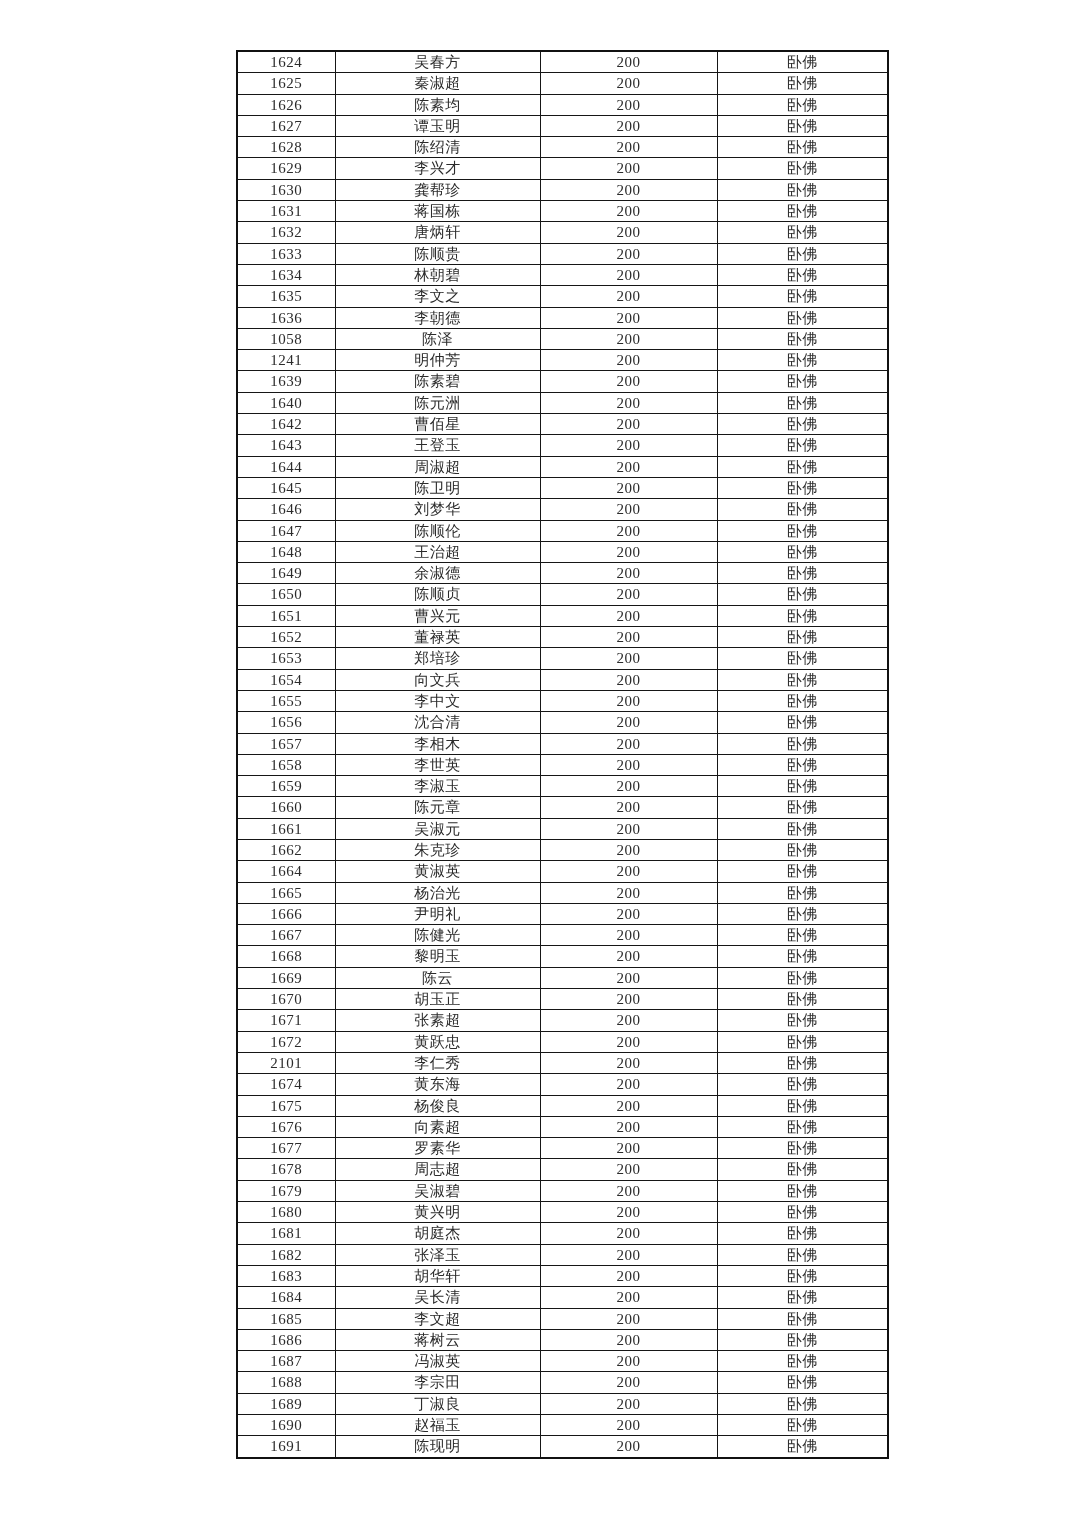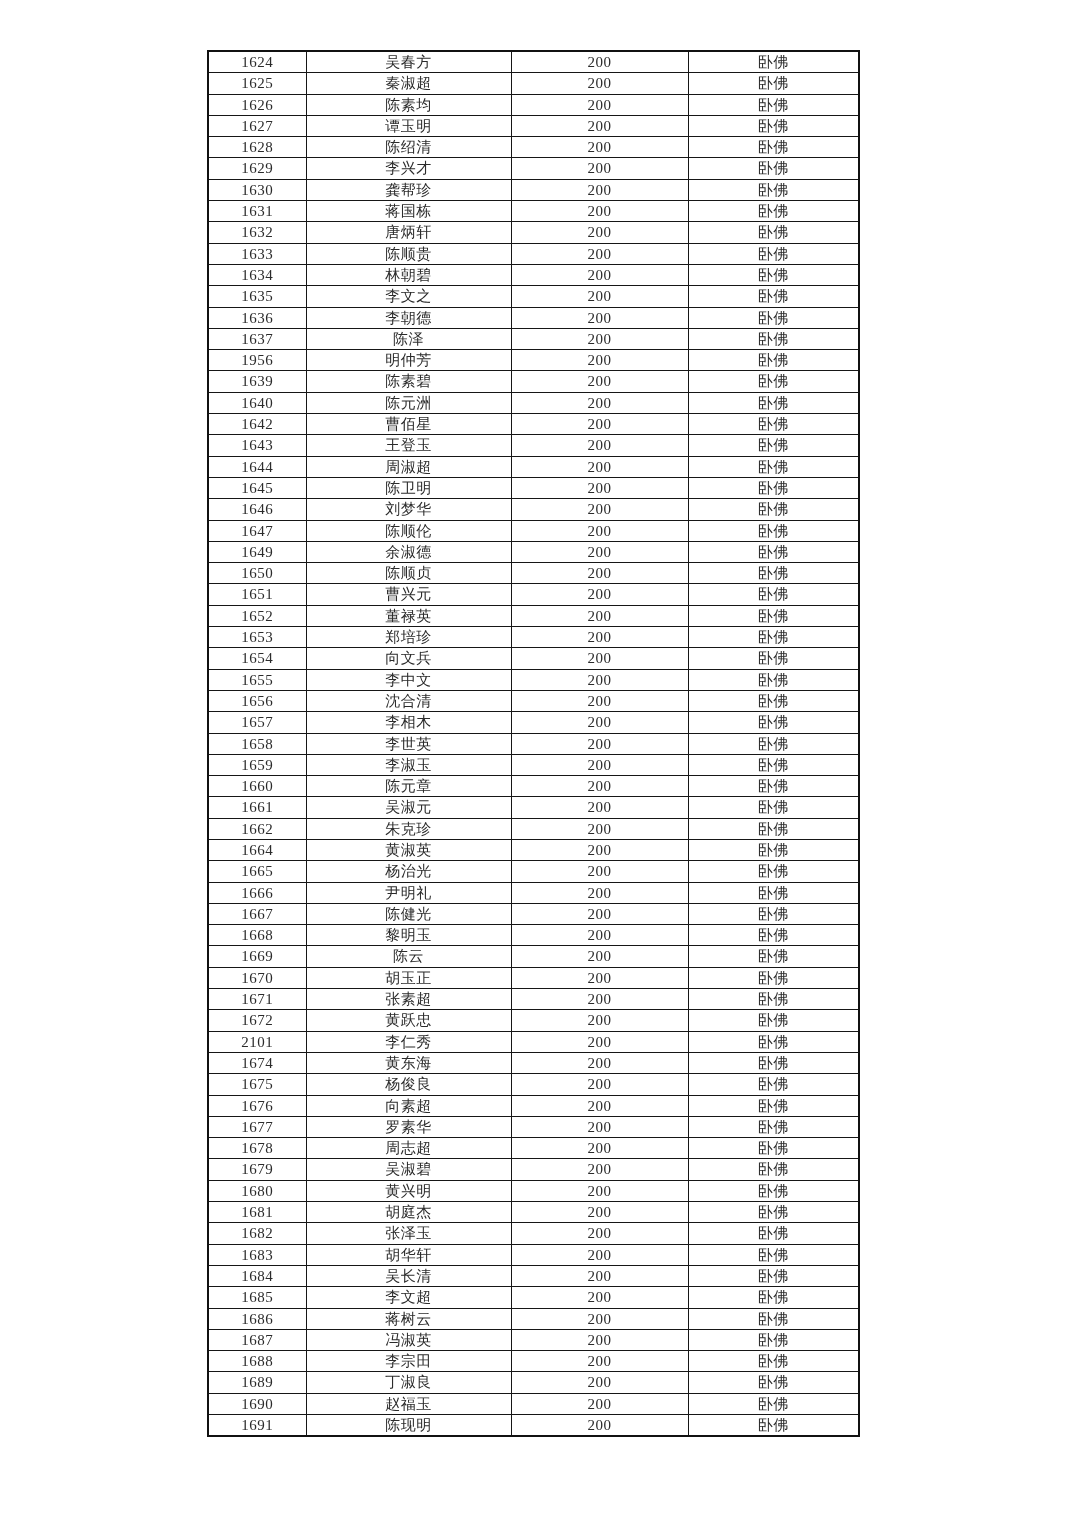--- a/index.html
+++ b/index.html
@@ -8,21 +8,21 @@
     background: #ffffff;
   }
   body {
     width: 1074px;
     height: 1520px;
     position: relative;
     font-family: "Liberation Serif", "DejaVu Serif", serif;
   }
   .sheet {
     position: absolute;
-    left: 198px;
+    left: 227px;
     top: 50px;
     padding-left: 9px;
   }
   table.roster {
     border-collapse: collapse;
     table-layout: fixed;
     width: 651px;
     border: 2px solid #111111;
   }
   table.roster td {
@@ -141,28 +141,28 @@
         </tr>
 
         <tr>
           <td>1636</td>
           <td>李朝德</td>
           <td>200</td>
           <td>卧佛</td>
         </tr>
 
         <tr>
-          <td>1637</td>
+          <td>1058</td>
           <td>陈泽</td>
           <td>200</td>
           <td>卧佛</td>
         </tr>
 
         <tr>
-          <td>1956</td>
+          <td>1241</td>
           <td>明仲芳</td>
           <td>200</td>
           <td>卧佛</td>
         </tr>
 
         <tr>
           <td>1639</td>
           <td>陈素碧</td>
           <td>200</td>
           <td>卧佛</td>
@@ -211,20 +211,26 @@
           <td>卧佛</td>
         </tr>
 
         <tr>
           <td>1647</td>
           <td>陈顺伦</td>
           <td>200</td>
           <td>卧佛</td>
         </tr>
 
+        <tr>
+          <td>1648</td>
+          <td>王治超</td>
+          <td>200</td>
+          <td>卧佛</td>
+        </tr>
 
         <tr>
           <td>1649</td>
           <td>余淑德</td>
           <td>200</td>
           <td>卧佛</td>
         </tr>
 
         <tr>
           <td>1650</td>

